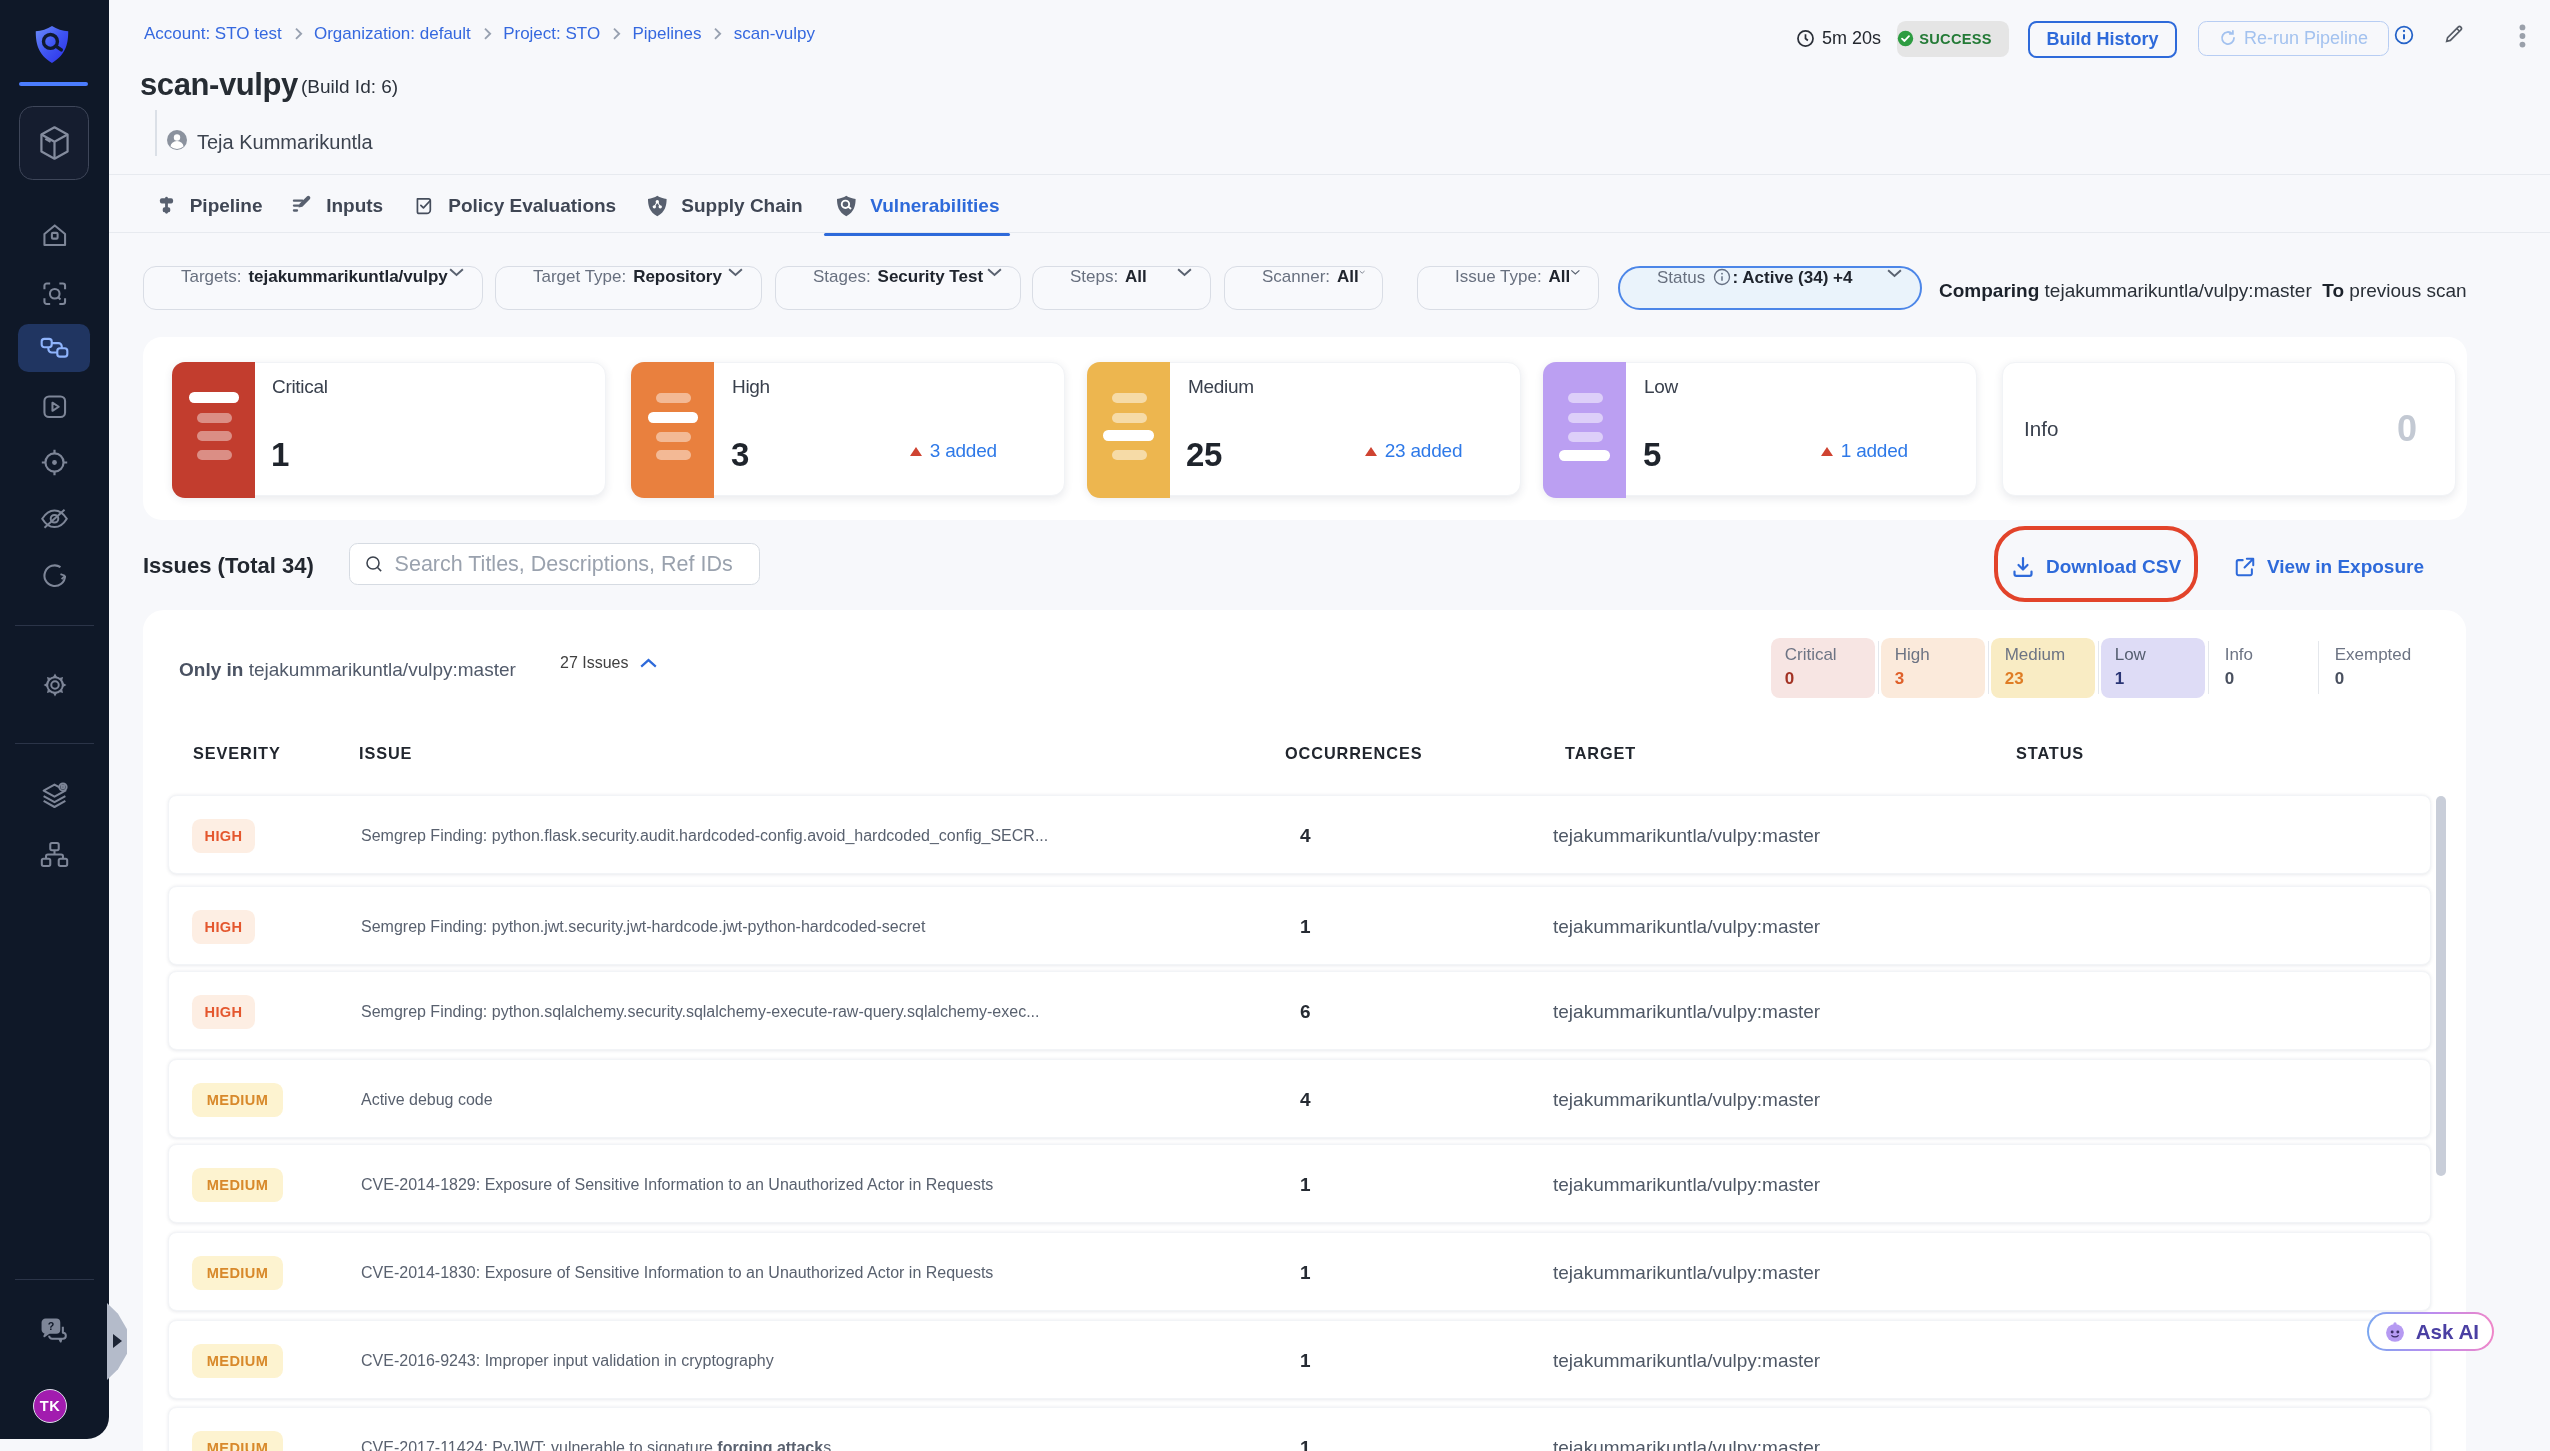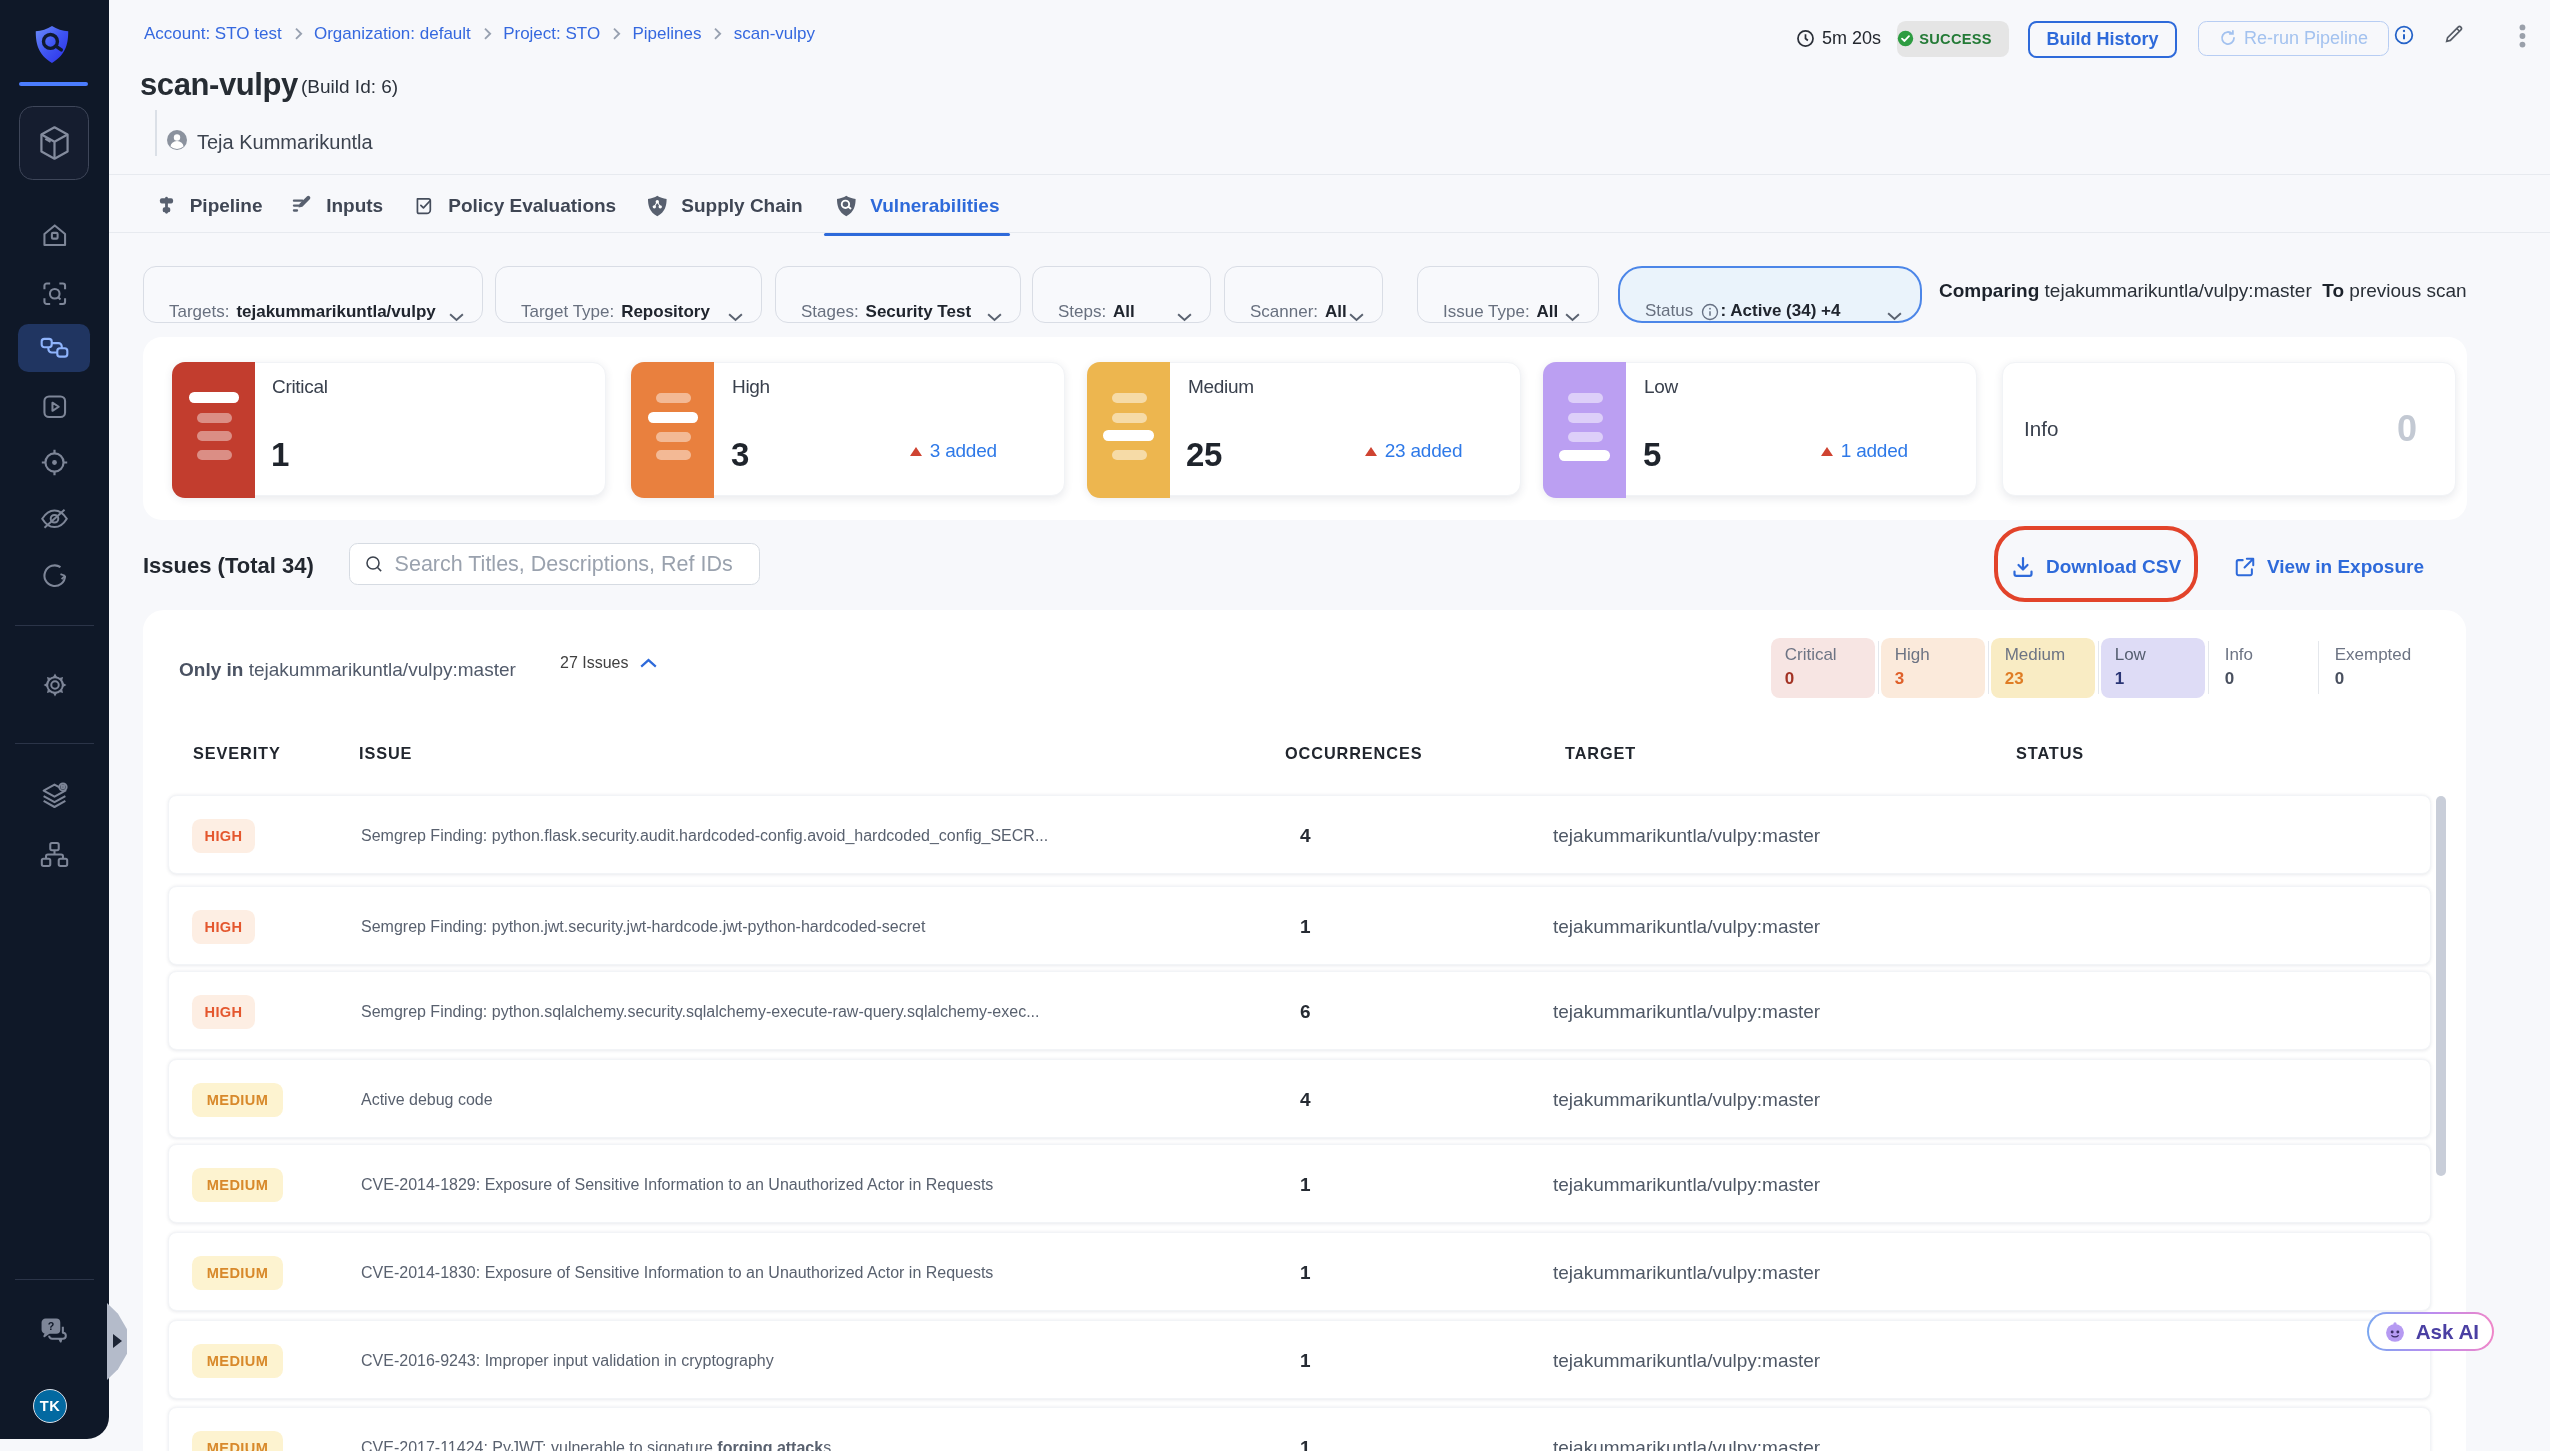--- a/index.html
+++ b/index.html
@@ -1,20 +1,20 @@
 <!DOCTYPE html>
 <html style="font-size:13.7px"><head>
 <meta charset="utf-8">
 <style>
 *{box-sizing:border-box;margin:0;padding:0}
 body{margin:0;background:#f7f8fb;font-family:"Liberation Sans",sans-serif;-webkit-font-smoothing:antialiased}
 .page{position:relative;width:2550px;height:1451px;overflow:hidden;background:#f7f8fb}
 .abs{position:absolute}
 .flex{display:flex;align-items:center}
-.fp{position:absolute;top:266px;height:57px;border:1.7px solid #d9dde5;border-radius:13px;display:flex;align-items:flex-end;padding:0 17px 0 25px;font-size:17px;color:#68707f;white-space:nowrap;background:#f8f9fc}
+.fp{position:absolute;top:266px;height:44px;border:1.7px solid #d9dde5;border-radius:13px;display:flex;align-items:flex-start;padding:0 17px 0 37px;font-size:17px;color:#68707f;white-space:nowrap;background:#f8f9fc}
 .fp b{color:#20252e;font-weight:700;margin-left:6.9px;font-size:17px}
 .fp svg{margin-left:auto}
 .card{position:absolute;top:362px;width:434px;height:134px;background:#fff;border-radius:13px;box-shadow:0 2.6px 8.6px rgba(35,45,75,.10);border:0.9px solid #f1f3f6}
 .cblock{position:absolute;left:-0.9px;top:-0.9px;width:83px;height:136px;border-radius:13px 0 0 13px}
 .bar{position:absolute;border-radius:5.2px;height:9.4px}
 .clabel{position:absolute;left:100px;top:376px;font-size:19px;color:#39404d;letter-spacing:-0.3px}
 .cnum{position:absolute;left:100px;top:436px;font-size:33px;font-weight:700;color:#1f242c;letter-spacing:-0.4px}
 .added{position:absolute;left:279px;top:440px;font-size:19px;color:#2e79e8;display:flex;align-items:center;letter-spacing:-0.2px}
 .added .tri{width:0;height:0;border-left:6.9px solid transparent;border-right:6.9px solid transparent;border-bottom:9.4px solid #cf4331;margin-right:7.7px}
 .chip{position:absolute;top:638px;width:104px;height:60px;border-radius:8.6px;padding:6.9px 0 0 13.7px;font-size:17px}
@@ -138,21 +138,21 @@
       <svg width="31" height="31" viewBox="0 0 26 26" fill="none" stroke="#7e8698" stroke-width="1.7" stroke-linejoin="round">
         <rect x="3" y="3" width="14" height="11" rx="2.5" fill="#7e8698"></rect>
         <path d="M6 14 l-1.5 3 l4 -3" fill="#7e8698"></path>
         <path d="M20 9 v5 a2.5 2.5 0 0 1 0 5 h-9 a2.5 2.5 0 0 1 -2.5 -2.5"></path>
         <path d="M17 19 l1.2 2.4 l0.6 -2.4"></path>
         <text x="10" y="11.6" font-size="9" fill="#0f1828" font-weight="bold" text-anchor="middle" stroke="none">?</text>
       </svg>
     </div>
 <div class="abs" style="left:107px;top:1303px;width:20px;height:77px;background:#b4bbca;clip-path:polygon(0 0,55% 14%,100% 34%,100% 66%,55% 86%,0 100%)"></div>
 <div class="abs" style="left:113px;top:1334px;width:0;height:0;border-top:7.7px solid transparent;border-bottom:7.7px solid transparent;border-left:9.4px solid #1c2434"></div>
-<div class="abs" style="left:33px;top:1389px;width:34px;height:34px;border-radius:50%;background:#0369a1;border:1.7px solid #d9dde5;display:flex;align-items:center;justify-content:center;font-size:14.6px;font-weight:700;color:#fff;letter-spacing:0.4px">TK</div>
+<div class="abs" style="left:33px;top:1389px;width:34px;height:34px;border-radius:50%;background:#a21caf;border:1.7px solid #d9dde5;display:flex;align-items:center;justify-content:center;font-size:14.6px;font-weight:700;color:#fff;letter-spacing:0.4px">TK</div>
 
 <div class="abs flex" style="left:144px;top:24px;font-size:17px;gap:11px">
 <span class="crumb">Account: STO test</span>
 <svg width="10.3" height="15.5" viewBox="0 0 12 18" fill="none" stroke="#98a1b0" stroke-width="2.2">
         <path d="M3.5 3 L9.5 9 L3.5 15"></path>
       </svg>
 <span class="crumb">Organization: default</span>
 <svg width="10.3" height="15.5" viewBox="0 0 12 18" fill="none" stroke="#98a1b0" stroke-width="2.2">
         <path d="M3.5 3 L9.5 9 L3.5 15"></path>
       </svg>

